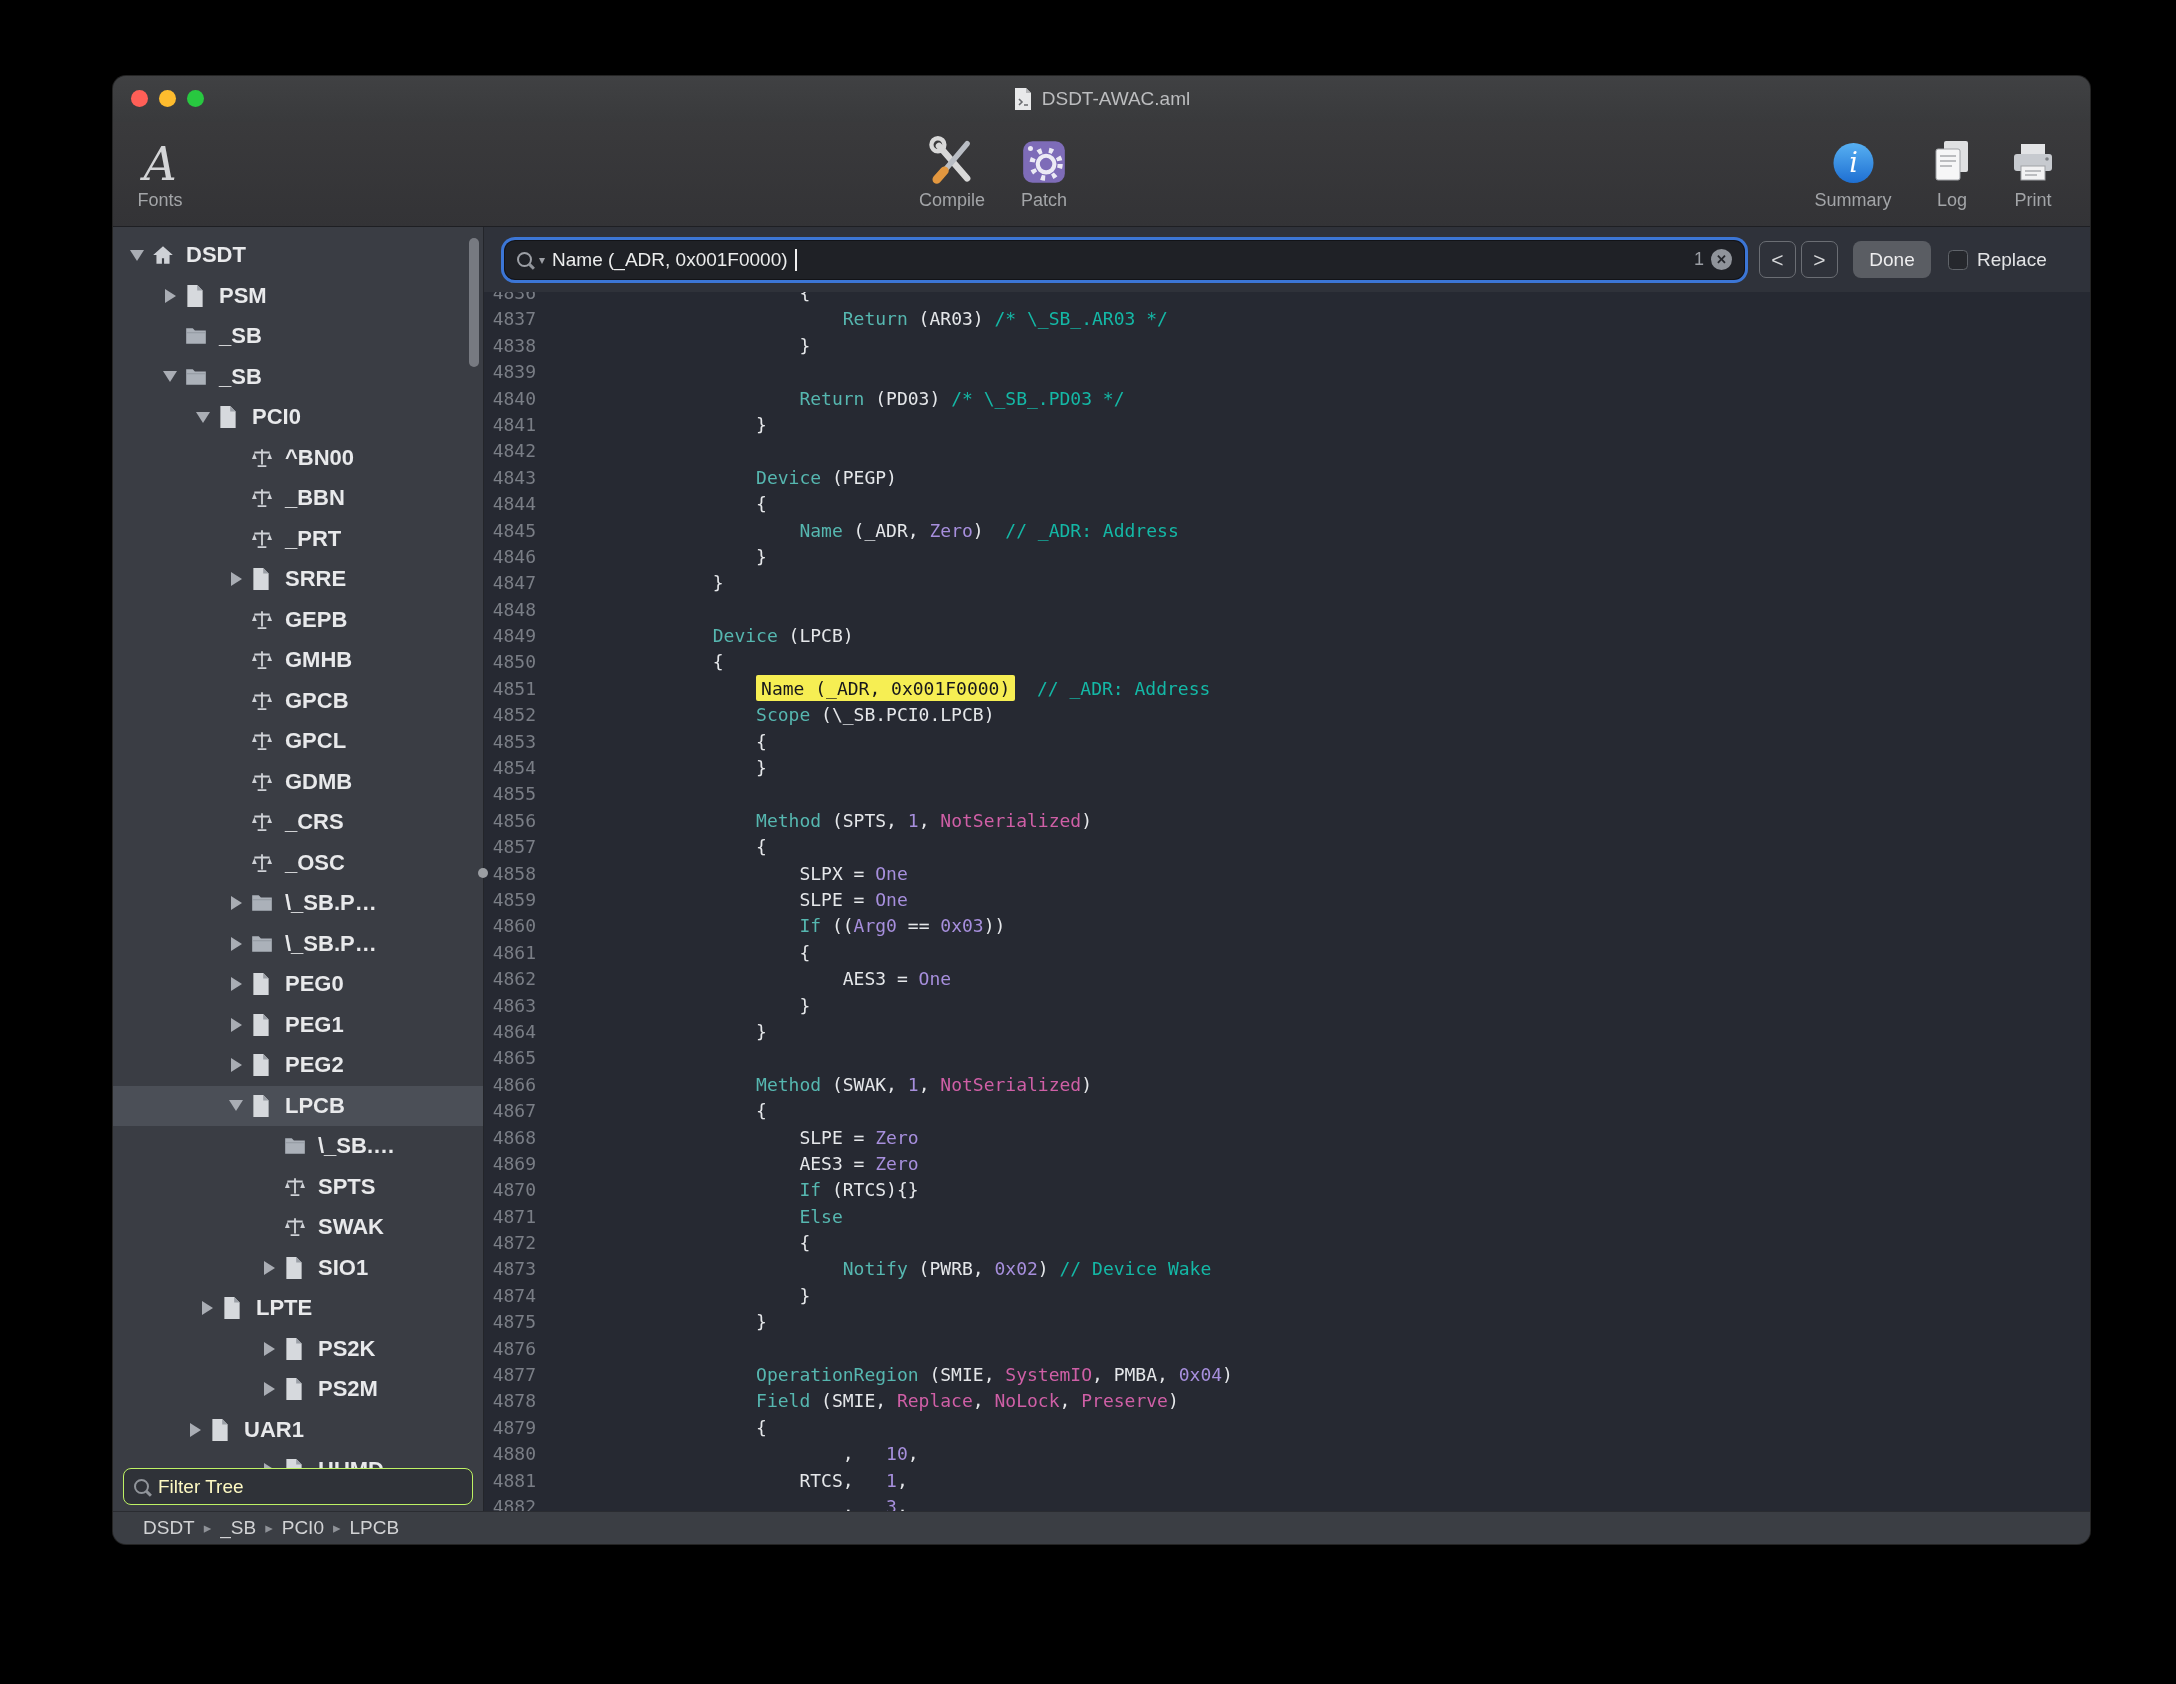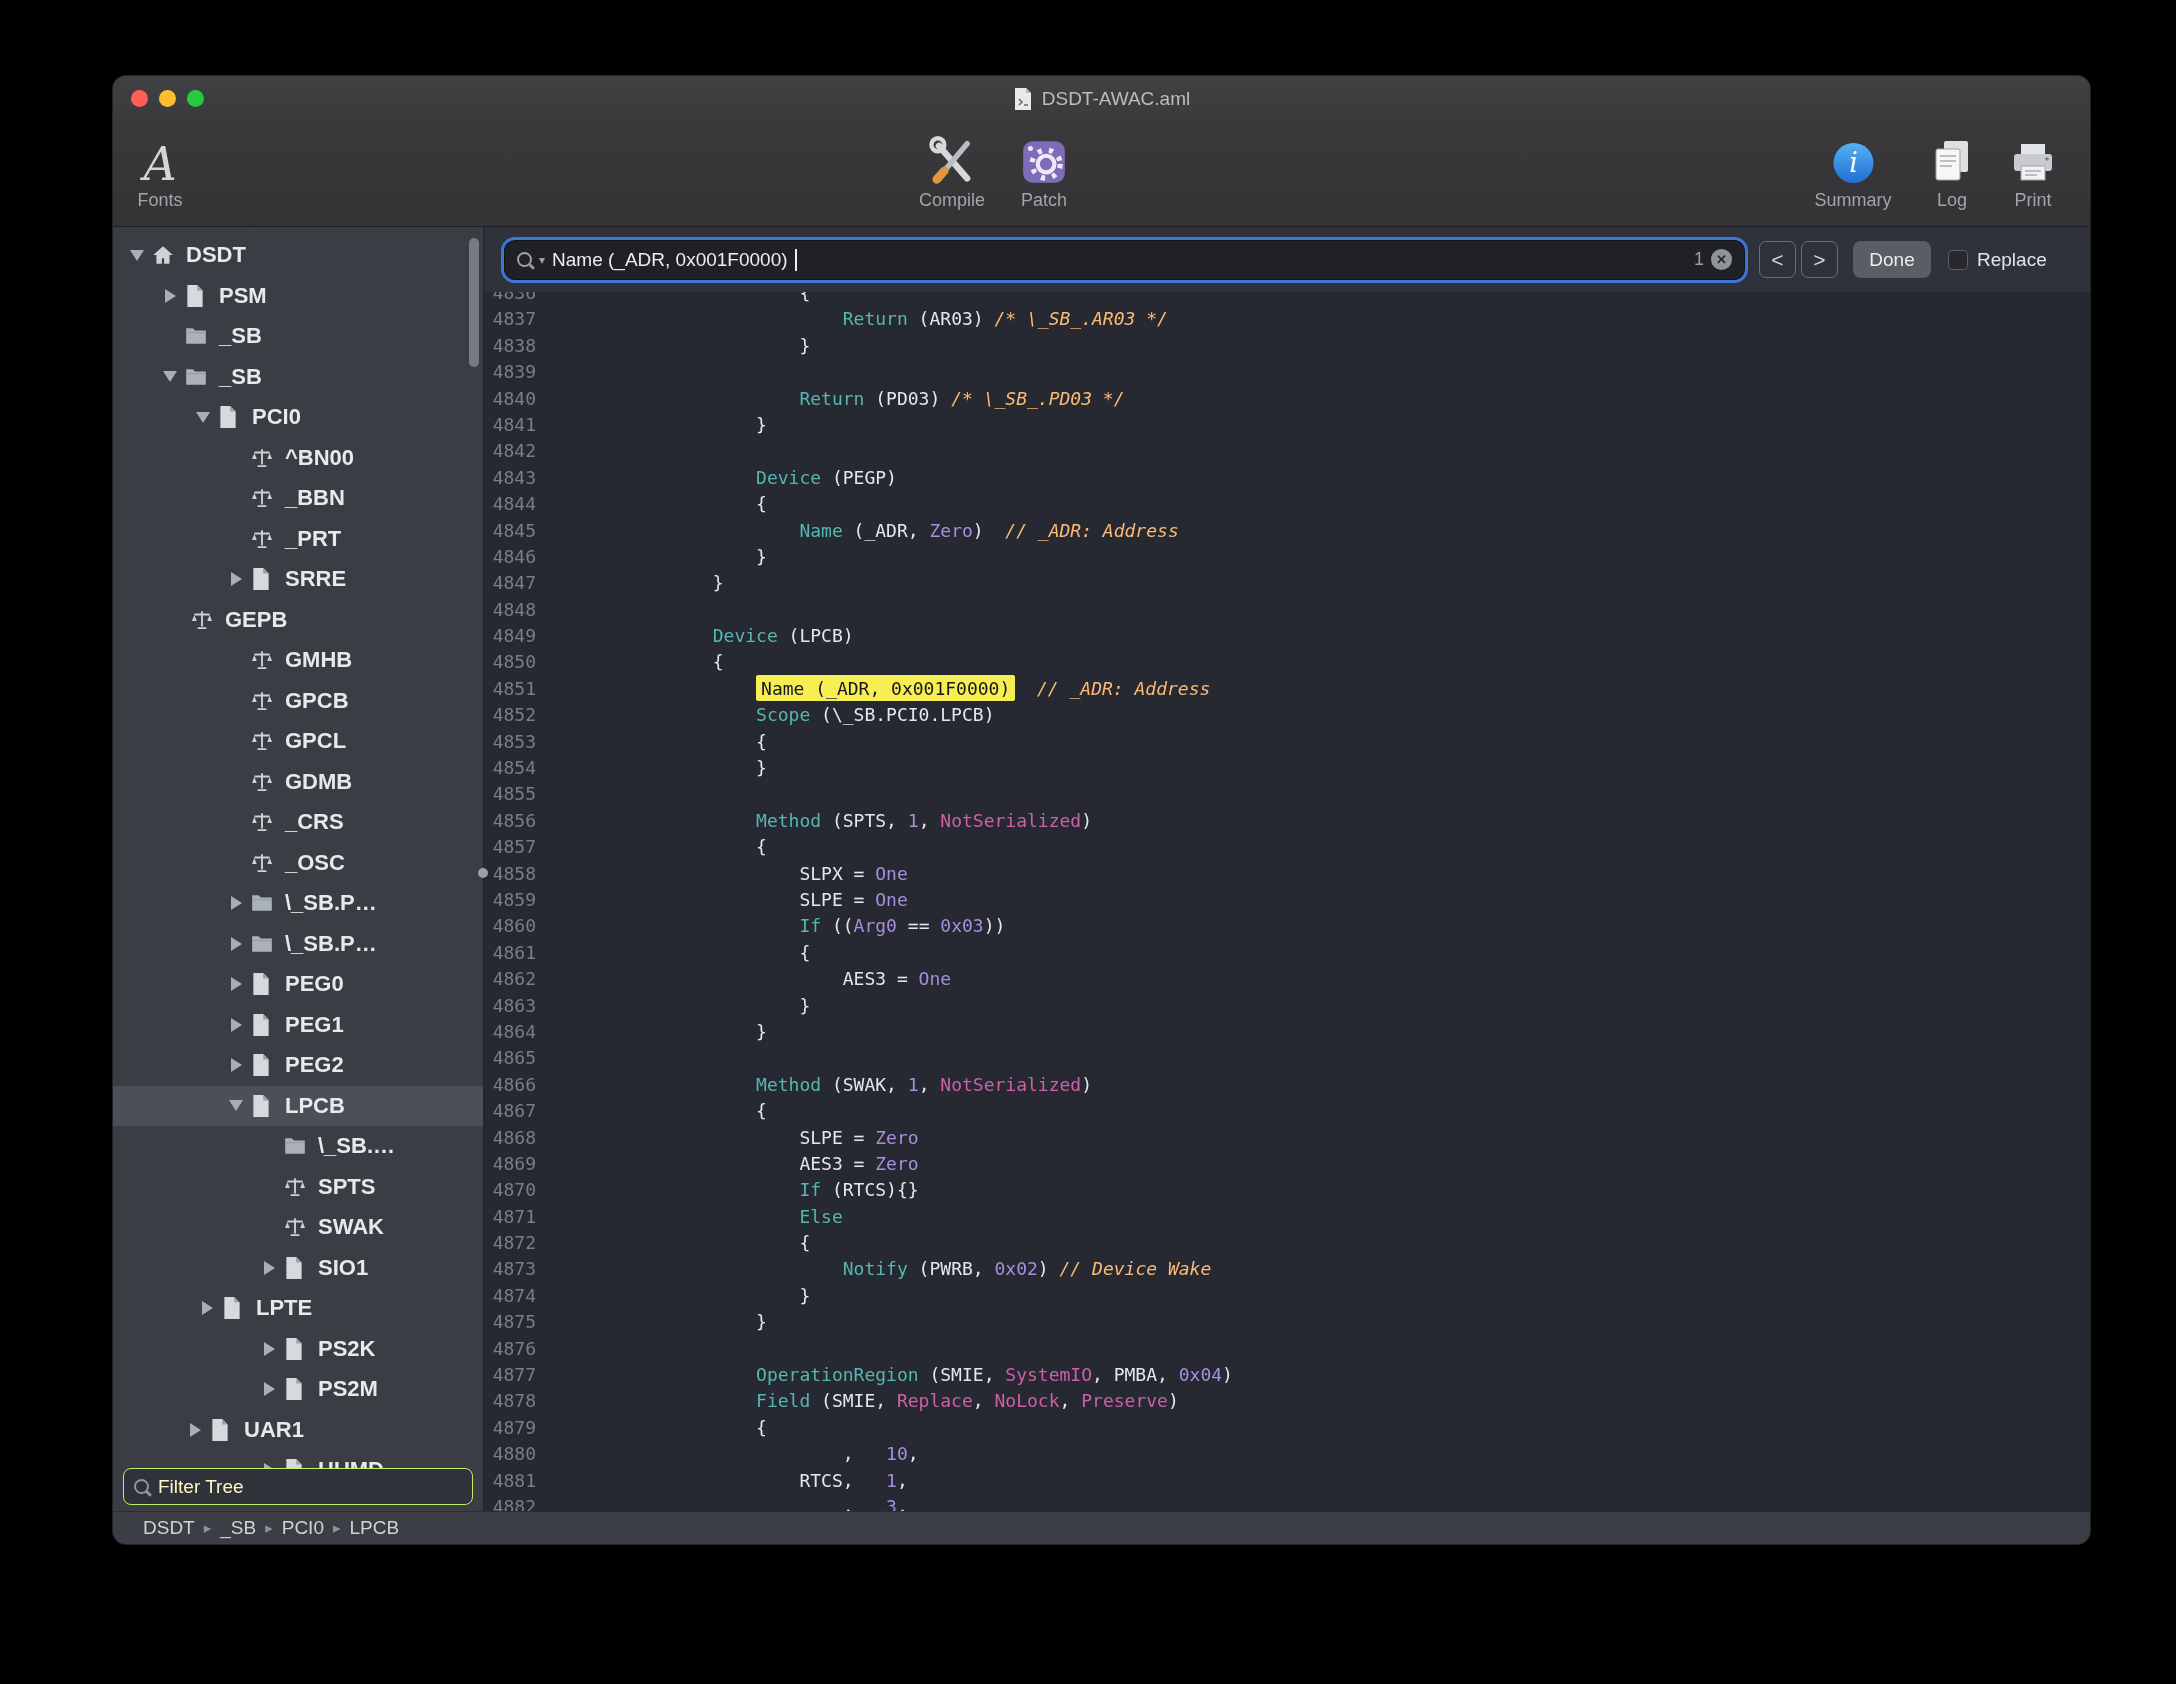--- a/index.html
+++ b/index.html
@@ -71,21 +71,21 @@
   .code-pane{flex:1;background:#262932;overflow:hidden;}
   .code-lines{margin-top:-12px;}
   .code-line{display:flex;height:26.4px;line-height:26.4px;
     font-family:"DejaVu Sans Mono","Liberation Mono",monospace;font-size:18px;}
   .lnum{width:62px;flex:none;text-align:right;padding-right:10px;color:#7a7e86;box-sizing:border-box;}
   .src{white-space:pre;padding-left:80px;}
   .tok-p{color:#e5e7ea;}
   .tok-k{color:#56b7b0;}
   .tok-n{color:#a78fdd;}
   .tok-t{color:#cf5fa6;}
-  .tok-c{color:#fdba74;font-style:italic;}
+  .tok-c{color:#14b8a6;}
   .tok-hl{background:#f6ee53;color:#17181b;padding:3px 5px 2px;border-radius:2px;}
   .split-handle{position:absolute;left:-6px;top:641px;width:10px;height:10px;border-radius:50%;background:#9b9ea3;z-index:6;}
   
   .statusbar{position:absolute;bottom:0;left:0;right:0;height:32px;background:#3b3e44;
     border-top:1px solid #2a2c31;display:flex;align-items:center;padding-left:30px;
     font-size:19px;color:#d2d3d5;}
   .crumb{font-weight:500;}
   .crumb-sep{color:#8f9298;padding:0 9px;font-size:15px;}
 </style>
 </head>
@@ -281,21 +281,21 @@
               <span class="tri-right"></span>
             </span>
             <span class="tree-icon">
               <svg width="22" height="24" viewBox="0 0 20 22">
                 <path d="M3 1h9l5 5v15H3z" fill="#d6d9dd"></path>
                 <path d="M12 1v5h5z" fill="#9a9fa6"></path>
               </svg>
             </span>
             <span class="tree-label">SRRE</span>
           </div>
-          <div class="tree-row" style="padding-left: 49px;">
+          <div class="tree-row" style="padding-left: 109px;">
             <span class="disclosure"></span>
             <span class="tree-icon">
               <svg width="24" height="24" viewBox="0 0 22 22">
                 <g stroke="#ced1d6" fill="none" stroke-width="1.7">
                   <path d="M11 3v14M7 18.5h8M4 6h14"></path>
                 </g>
                 <path d="M4 6.5 1.8 12h4.4zM18 6.5 15.8 12h4.4z" fill="#ced1d6"></path>
               </svg>
             </span>
             <span class="tree-label">GEPB</span>

